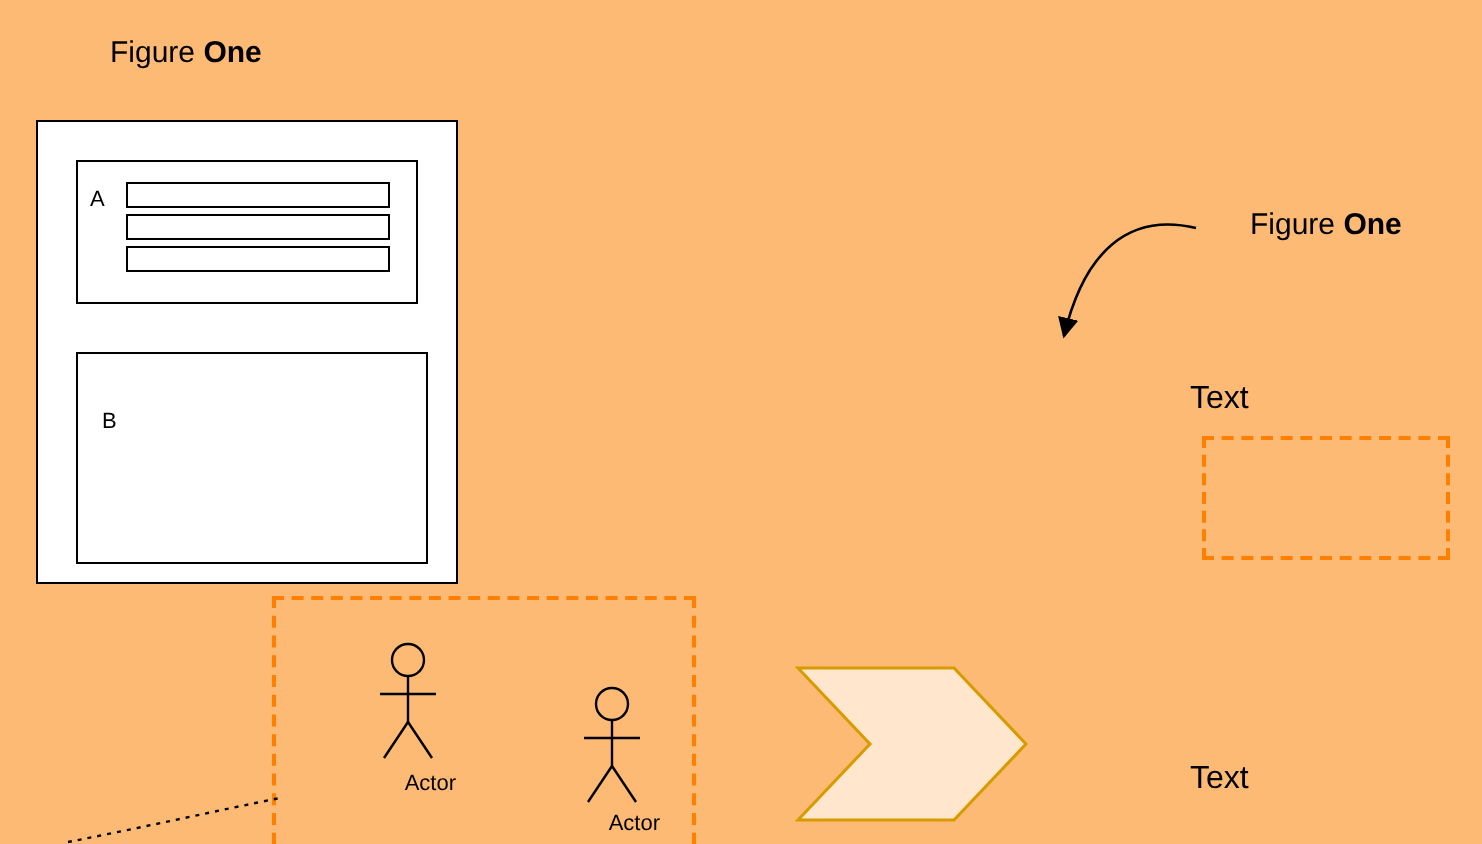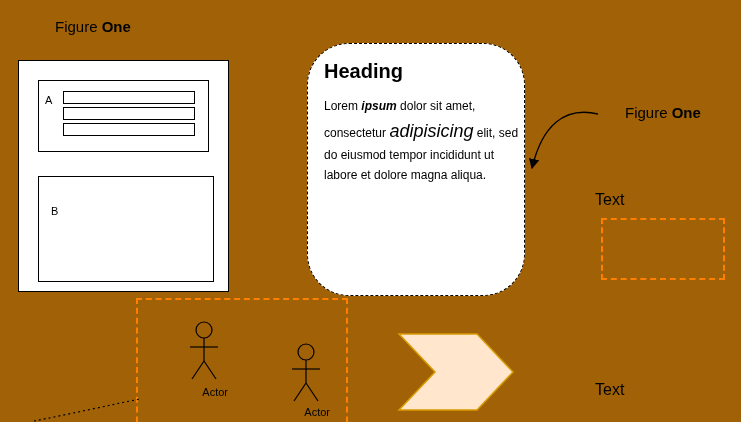--- a/index.html
+++ b/index.html
@@ -1,17 +1,17 @@
 <!DOCTYPE html>
 <html><head>
 <meta charset="utf-8">
 <style>
   html,body { margin:0; padding:0; background:#fff; }
   .canvas {
-    position:relative; width:741px; height:422px; background:#a16207;
+    position:relative; width:741px; height:422px; background:#fdba74;
     overflow:hidden; font-family:"Liberation Sans", sans-serif; color:#000;
   }
   .abs { position:absolute; }
   .fig-label { font-size:15px; white-space:nowrap; }
   .fig-label b { font-weight:bold; }
   .outer-rect { border:1px solid #000; background:#fff; }
   .inner-rect { border:1px solid #000; background:#fff; }
   .shape-label-sm { font-size:11px; }
   .bar { width:130px; height:11px; border:1px solid #000; margin-bottom:3px; background:#fff; }
   .note {
@@ -44,24 +44,20 @@
       <div class="bar"></div>
       <div class="bar"></div>
       <div class="bar"></div>
     </div>
   </div>
 
   <div class="abs inner-rect" style="left:38px; top:176px; width:174px; height:104px;">
     <span class="abs shape-label-sm" style="left:12px; top:28px;">B</span>
   </div>
 
-  <div class="abs note" style="left:307px; top:43px; width:218px; height:253px;">
-    <h2>Heading</h2>
-    <p><span>Lorem </span><span class="bold-italic">ipsum</span><span> dolor sit amet, consectetur </span><span class="big-italic">adipisicing</span><span> elit, sed do eiusmod tempor incididunt ut labore et dolore magna aliqua.</span></p>
-  </div>
 
   <div class="abs fig-label" style="left:625px; top:104px;">
     <span>Figure </span><b>One</b>
   </div>
 
   <svg class="abs" style="left:512px; top:100px;" width="96" height="86" viewBox="0 0 96 86">
     <defs>
       <marker id="ah" markerWidth="10" markerHeight="10" refX="7" refY="4" orient="auto">
         <path d="M0,0 L8,4 L0,8 z" fill="#000"></path>
       </marker>

